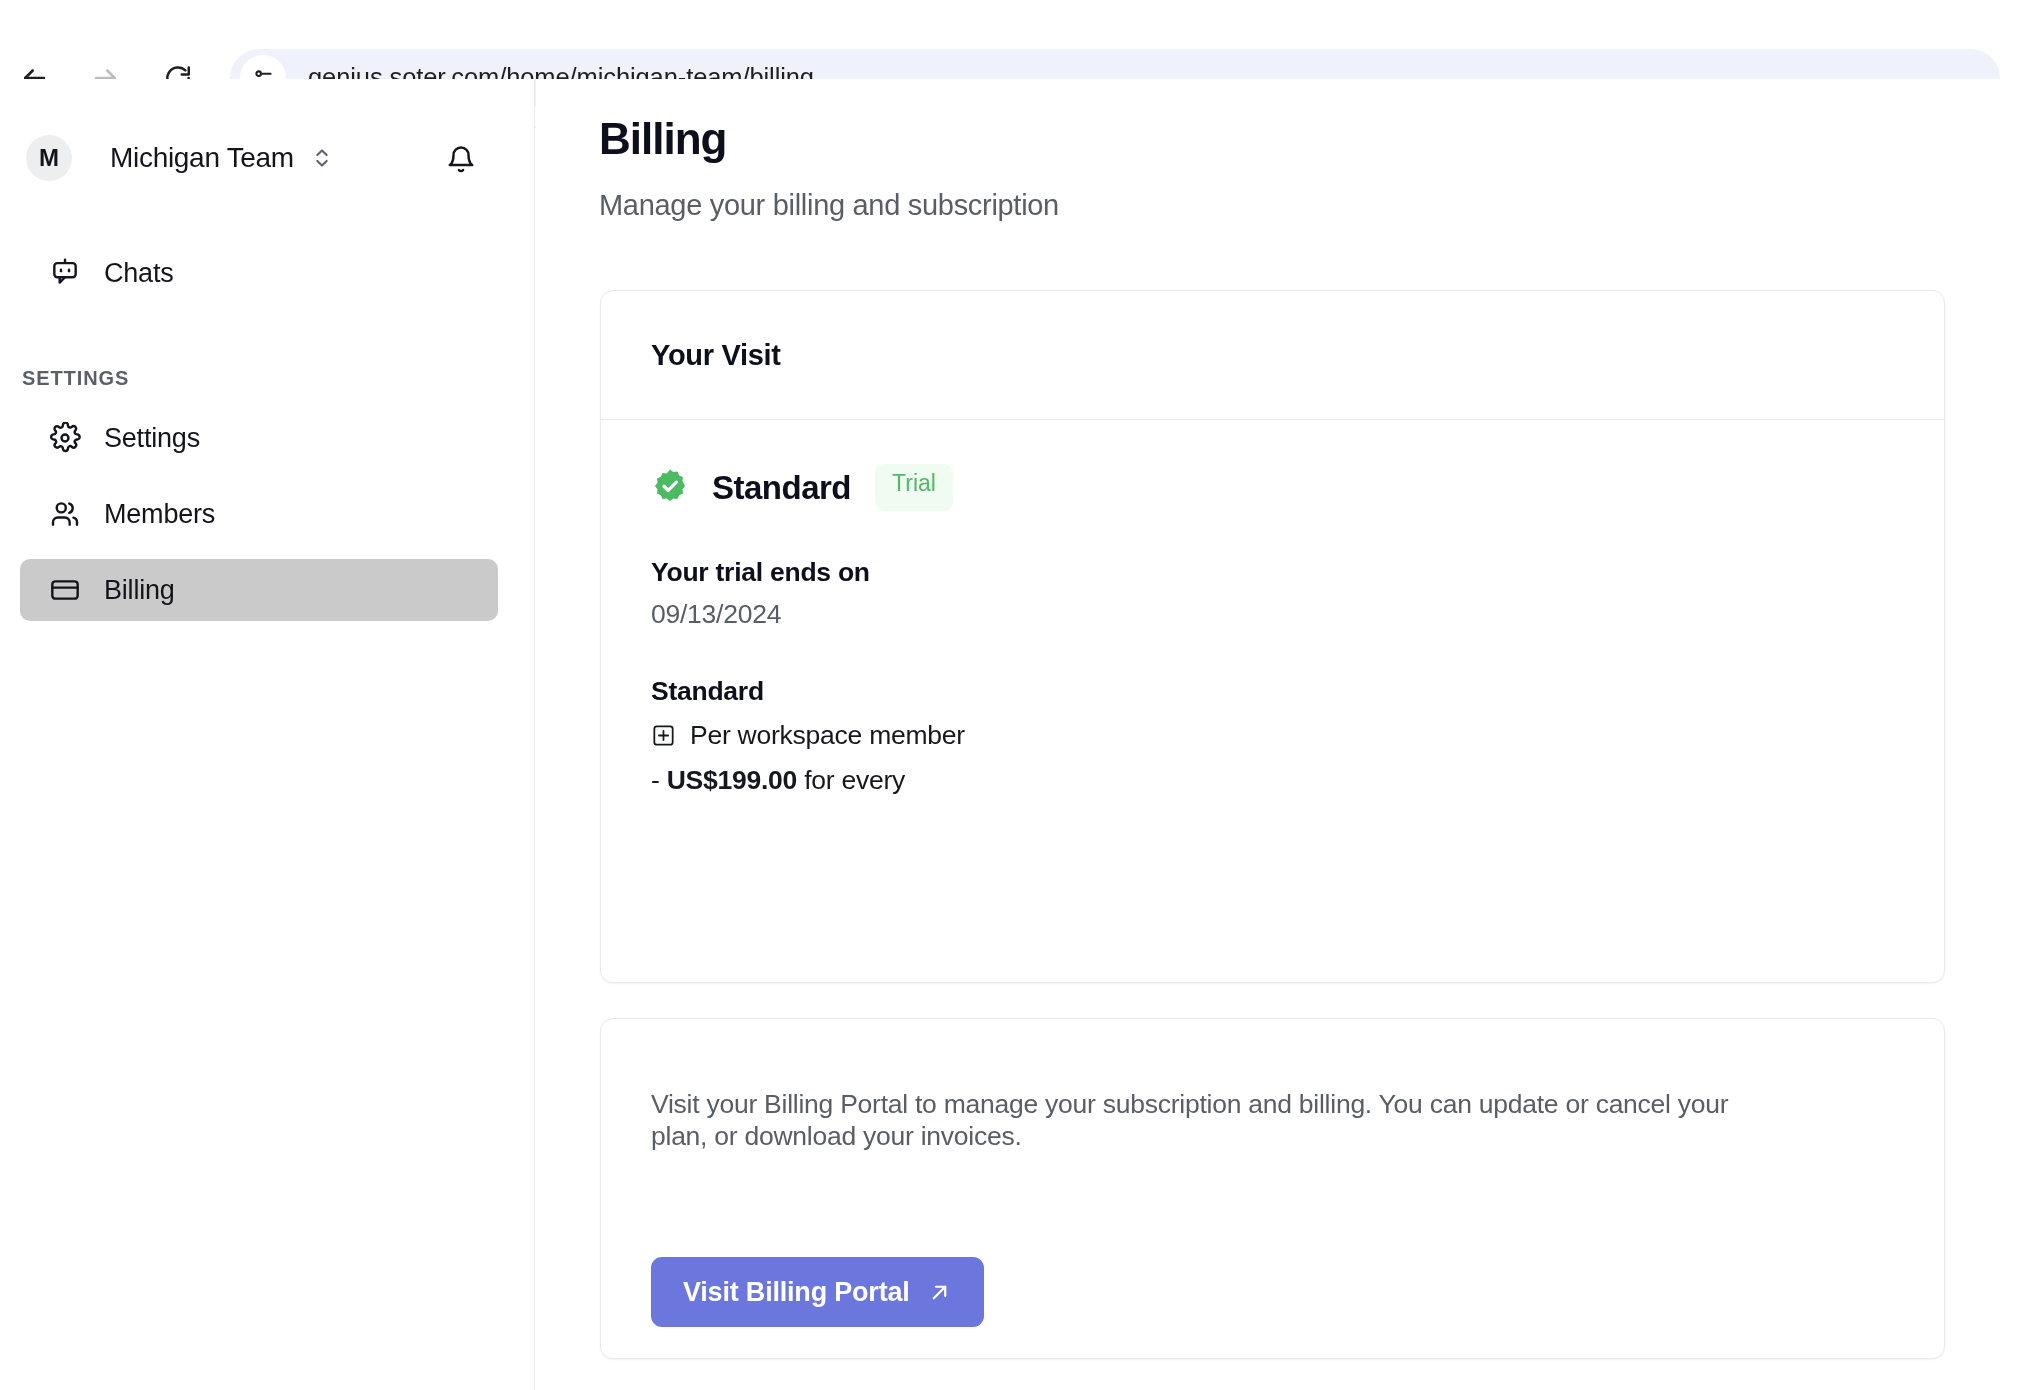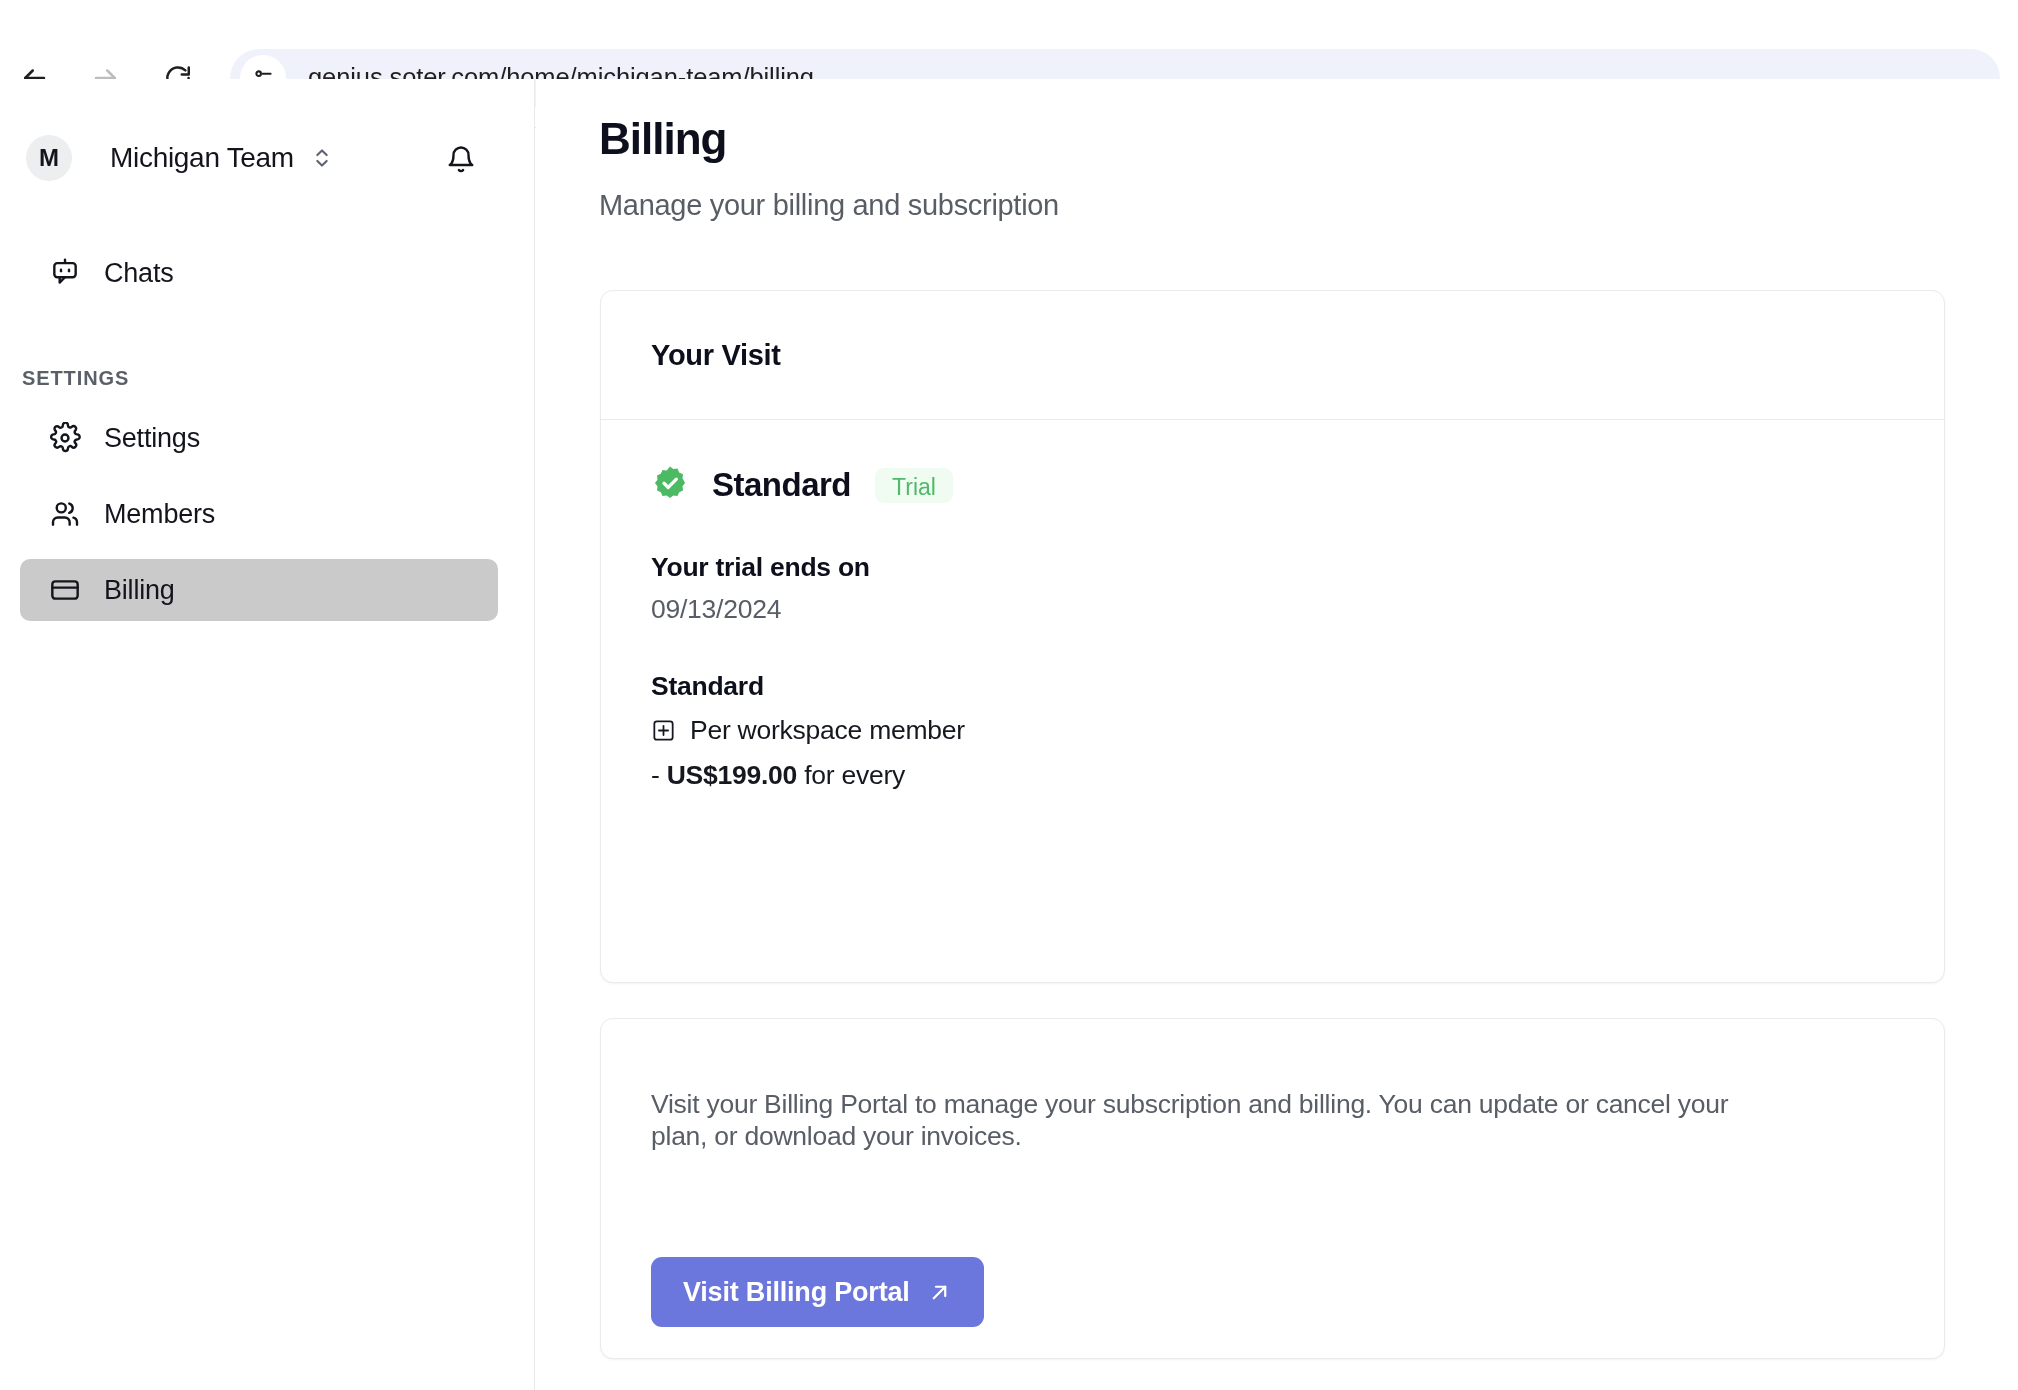--- a/index.html
+++ b/index.html
@@ -171,21 +171,21 @@
     margin-left: 23px;
     font-size: 33px; font-weight: 700; color: #0d0f1c;
     letter-spacing: -0.5px;
   }
   .badge {
     margin-left: 24px;
     background: #f0fbf2;
     color: #52b96a;
     border-radius: 9px;
     font-size: 23px;
-    padding: 8px 17px 4px 17px;
+    padding: 8px 17px 16px 17px;
     line-height: 1;
   }
   .plan-desc {
     margin-top: 23px;
     font-size: 26.5px; color: #585d66;
     letter-spacing: -0.25px;
   }
   .field-label {
     margin-top: 46px;
     font-size: 26.5px; font-weight: 700; color: #0d0f1c;

